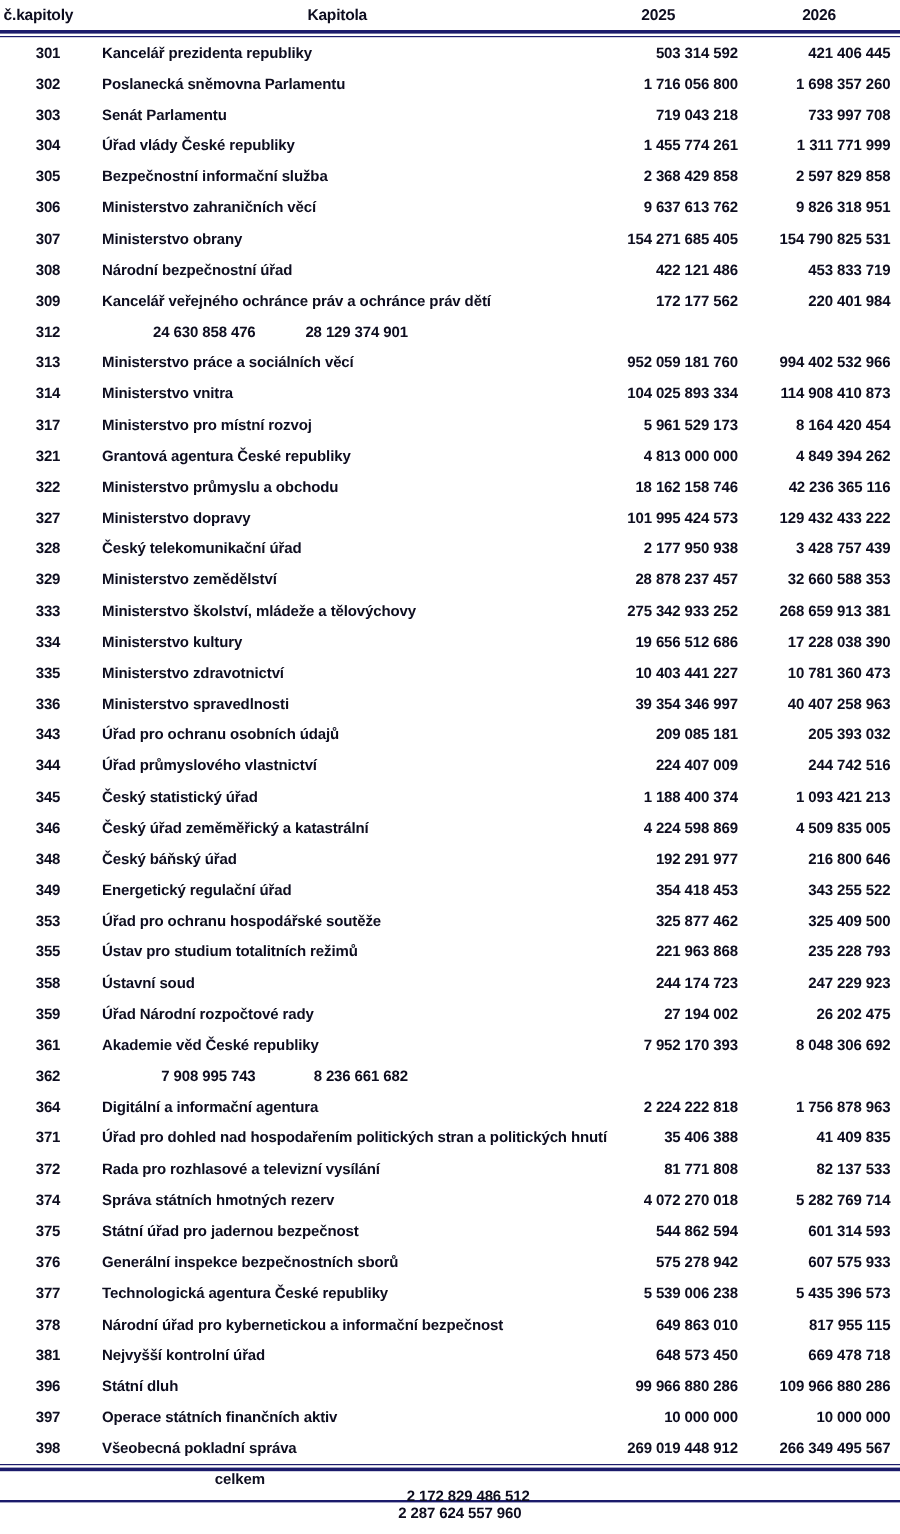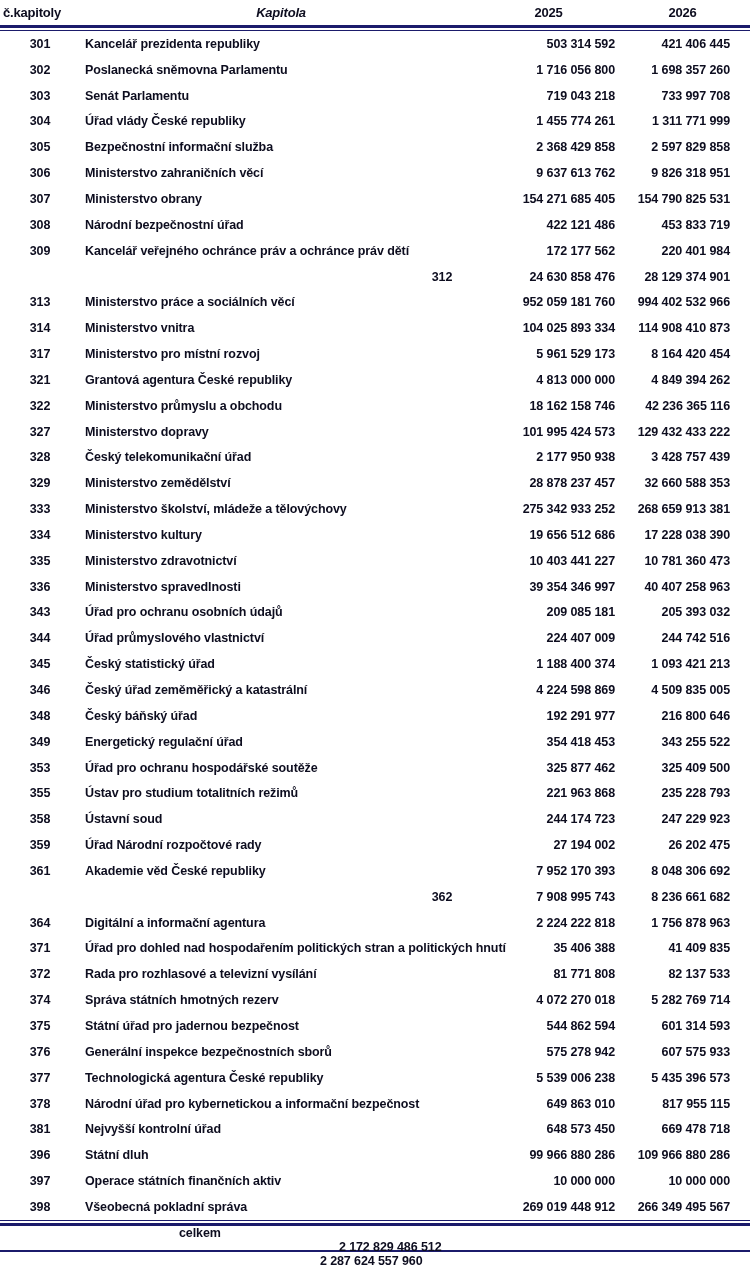--- a/index.html
+++ b/index.html
@@ -12,32 +12,32 @@
     width:750px;height:1278px;overflow:hidden;
     font-family:"Liberation Sans","DejaVu Sans",sans-serif;
     color:var(--ink);
   }
   .table{width:750px;}
   .row{display:flex;white-space:nowrap;}
   .cell{flex:0 0 auto;overflow:visible;}
   .c1{width:80px;}
   .c2{width:402px;padding-left:5px;}
   .c3{width:133px;text-align:right;}
-  .c4{width:135px;text-align:right;padding-right:20px;}
+  .c4{width:135px;text-align:right;padding-right:8px;}
 
   .header-row{height:25px;align-items:center;font-weight:700;font-size:13px;letter-spacing:-0.2px;}
   .header-row .c1{text-align:left;padding-left:3px;}
-  .header-row .c2{text-align:center;padding-left:0;font-style:italic;}
+  .header-row .c2{text-align:center;padding-left:0;}
   .header-row .c3,.header-row .c4{text-align:center;padding-right:0;}
 
   .rule-double-top{height:6px;border-top:3px solid var(--rule);border-bottom:1px solid var(--rule);}
   .rule-double-bottom{height:6px;border-top:1px solid var(--rule);border-bottom:3px solid var(--rule);}
   .rule-final{height:2px;background:var(--rule);}
 
-  .body-row{height:25.85px;align-items:center;font-weight:700;font-size:12.5px;letter-spacing:-0.1px;justify-content:flex-end;}
+  .body-row{height:25.85px;align-items:center;font-weight:700;font-size:12.5px;letter-spacing:-0.1px;}
   .body-row .c1{text-align:center;}
 
   .total-row{height:24px;align-items:center;font-weight:700;font-size:12.5px;letter-spacing:-0.1px;flex-direction:column;}
 </style>
 </head>
 <body>
 
 <div class="table">
   <div class="row header-row">
     <div class="cell c1">č.kapitoly</div>

